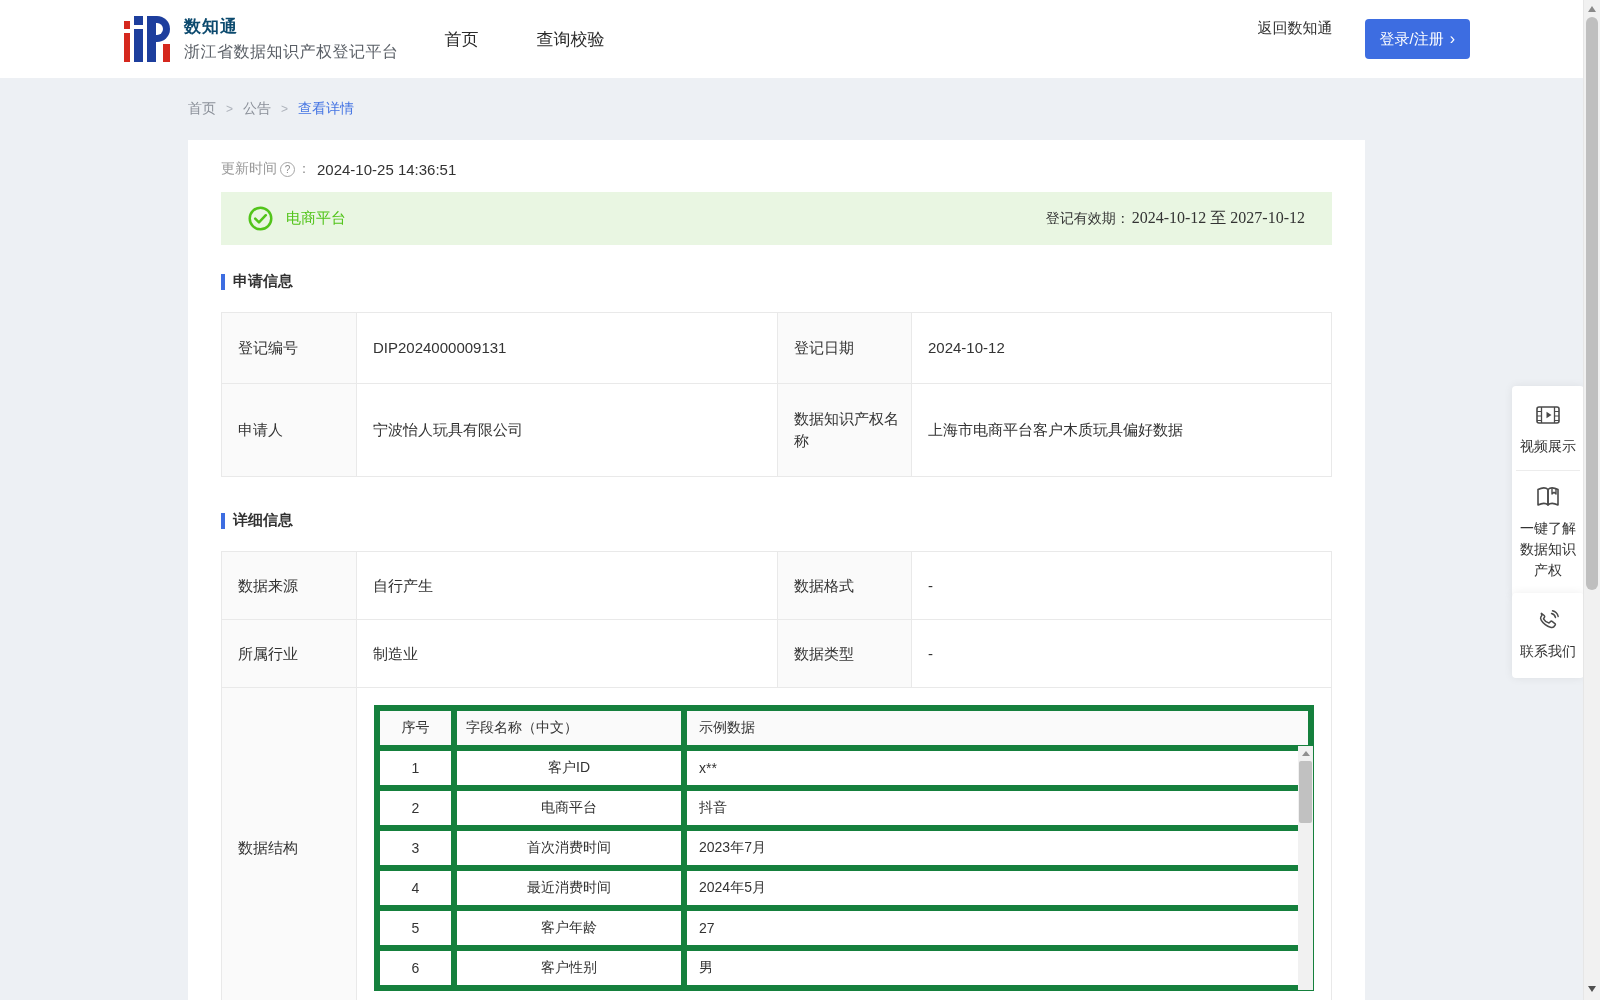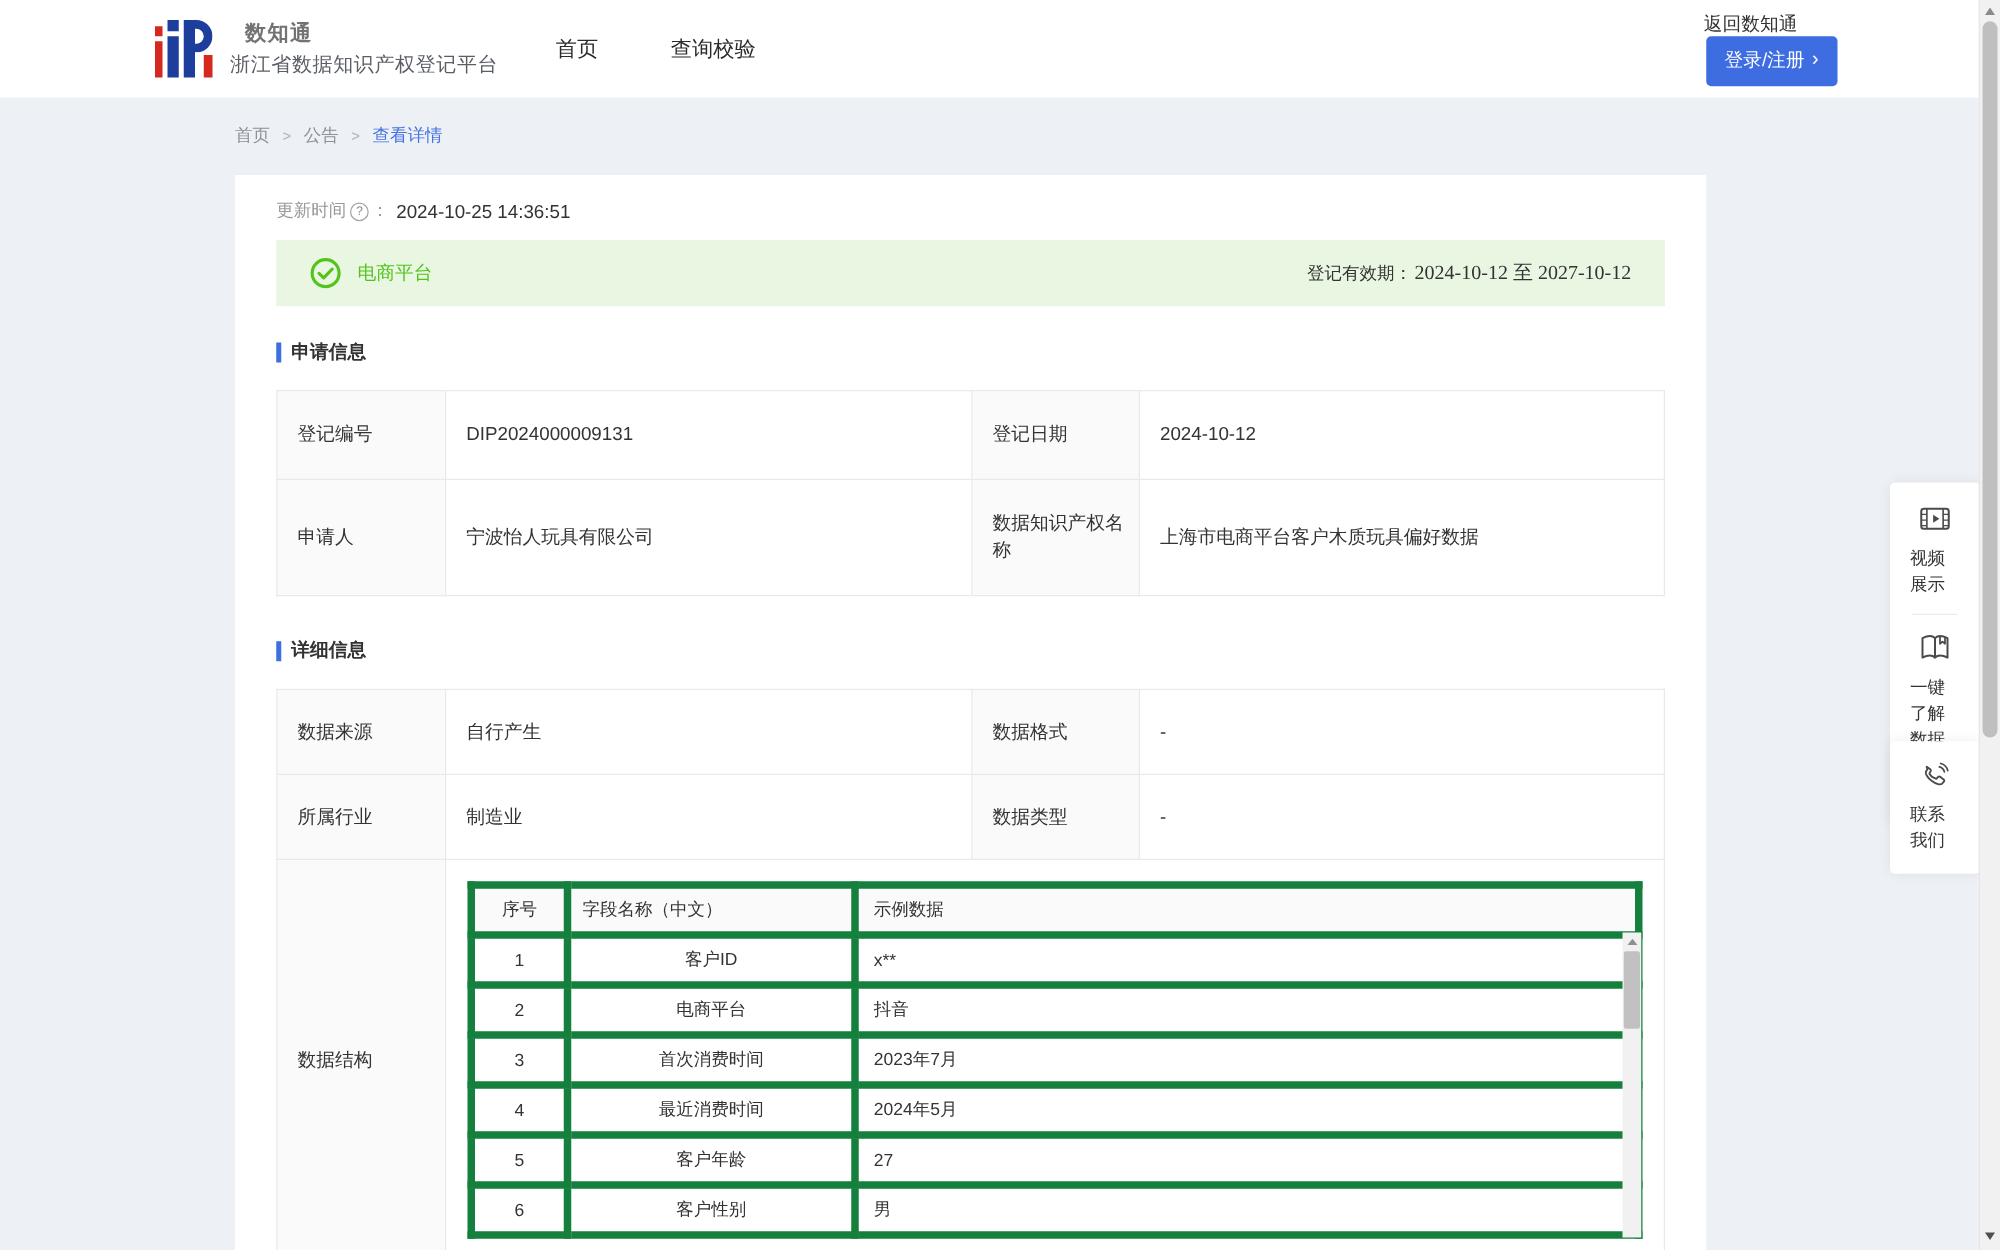--- a/index.html
+++ b/index.html
@@ -25,27 +25,27 @@
   .lm-a2 { left:0; top:17px; width:6px; height:29px; }
   .lm-b1 { left:10px; top:0;   width:9px; height:9px; }
   .lm-b2 { left:10px; top:13px; width:9px; height:33px; }
   .lm-c1 { left:23px; top:0; width:9px; height:46px; }
   .lm-bowl {
     left:30px; top:0; width:16px; height:26px;
     border:7px solid #1d3e9d; border-left:none;
     border-radius:0 13px 13px 0; background:transparent;
   }
   .lm-d1 { left:39px; top:28px; width:7px; height:18px; }
-  .logo-text .lt-title { font-size:17px; font-weight:bold; color:#737373; letter-spacing:1px;margin-left:12px; }
+  .logo-text .lt-title { font-size:17px; font-weight:bold; color:#0c4a6e; letter-spacing:1px; }
   .logo-text .lt-sub { font-size:16px; color:#5a5f66; margin-top:4px; letter-spacing:0.5px; }
 
   .nav { display:flex; margin-left:46px; gap:58px; }
   .nav-item { font-size:17px; color:#2b2b2b; cursor:pointer; }
 
-  .header-right { margin-left:auto; display:flex; align-items:flex-end;flex-direction:column; }
+  .header-right { margin-left:auto; display:flex; align-items:flex-start; }
   .back-link { font-size:15px; color:#333; margin-right:32px; cursor:pointer; }
   .login-btn {
     background:#3d6de1; color:#fff; font-size:15px;
     height:40px; padding:0 15px; border:none; border-radius:4px;
     display:flex; align-items:center; gap:6px; cursor:pointer;
     font-family:"Liberation Sans", sans-serif;
   }
   .login-btn .chev { font-size:16px; line-height:1; margin-top:-1px; }
 
   
@@ -118,21 +118,21 @@
     background:#f1f1f1; cursor:pointer;
   }
   .itbl-up { height:14px; display:flex; align-items:center; justify-content:center; }
   .tri-up { width:0; height:0; border-left:4px solid transparent; border-right:4px solid transparent; border-bottom:5px solid #8f8f8f; }
   .itbl-thumb { position:absolute; top:15px; left:1px; width:13px; height:62px; background:#c1c1c1; border-radius:2px; }
 
   
   .float-card {
     position:absolute; right:16px; width:72px; background:#fff;
     border-radius:4px; box-shadow:0 0 10px rgba(0,0,0,0.07);
-    padding:16px 16px; font-size:14px; color:#333;
+    text-align:center; padding:16px 2px; font-size:14px; color:#333;
     line-height:21px; cursor:pointer;
   }
   .fc1 { top:386px; }
   .fc2 { top:593px; }
   .fc-icon { display:block; margin:0 auto 8px auto; }
   .fc-divider { height:1px; background:#ececec; margin:13px 2px; }
   .fc-item { cursor:pointer; }
 
   
   .pg-scroll {

